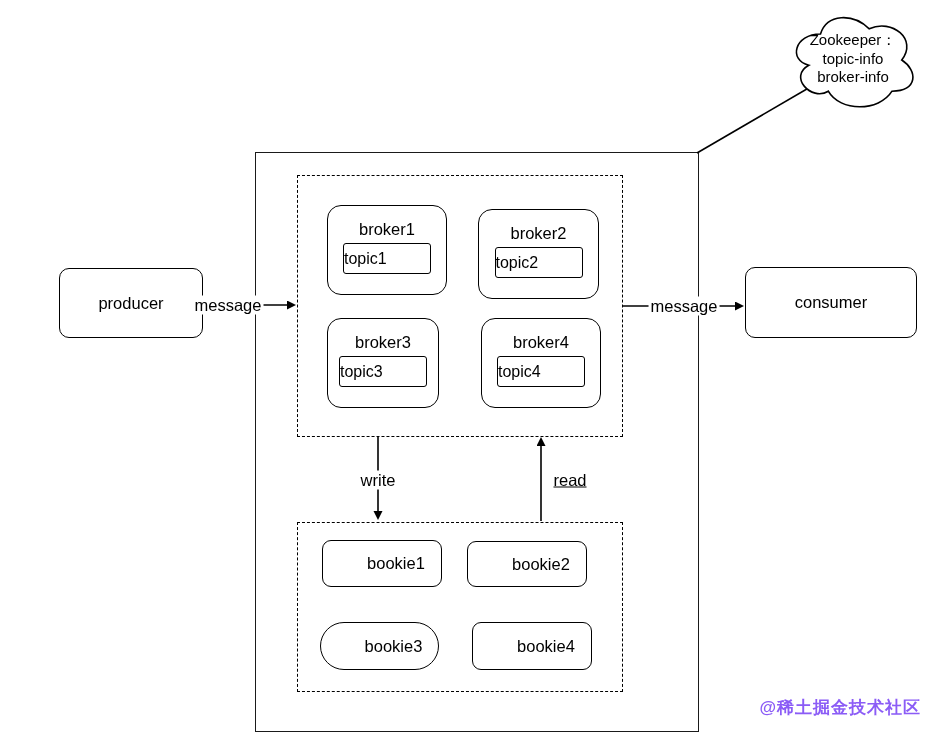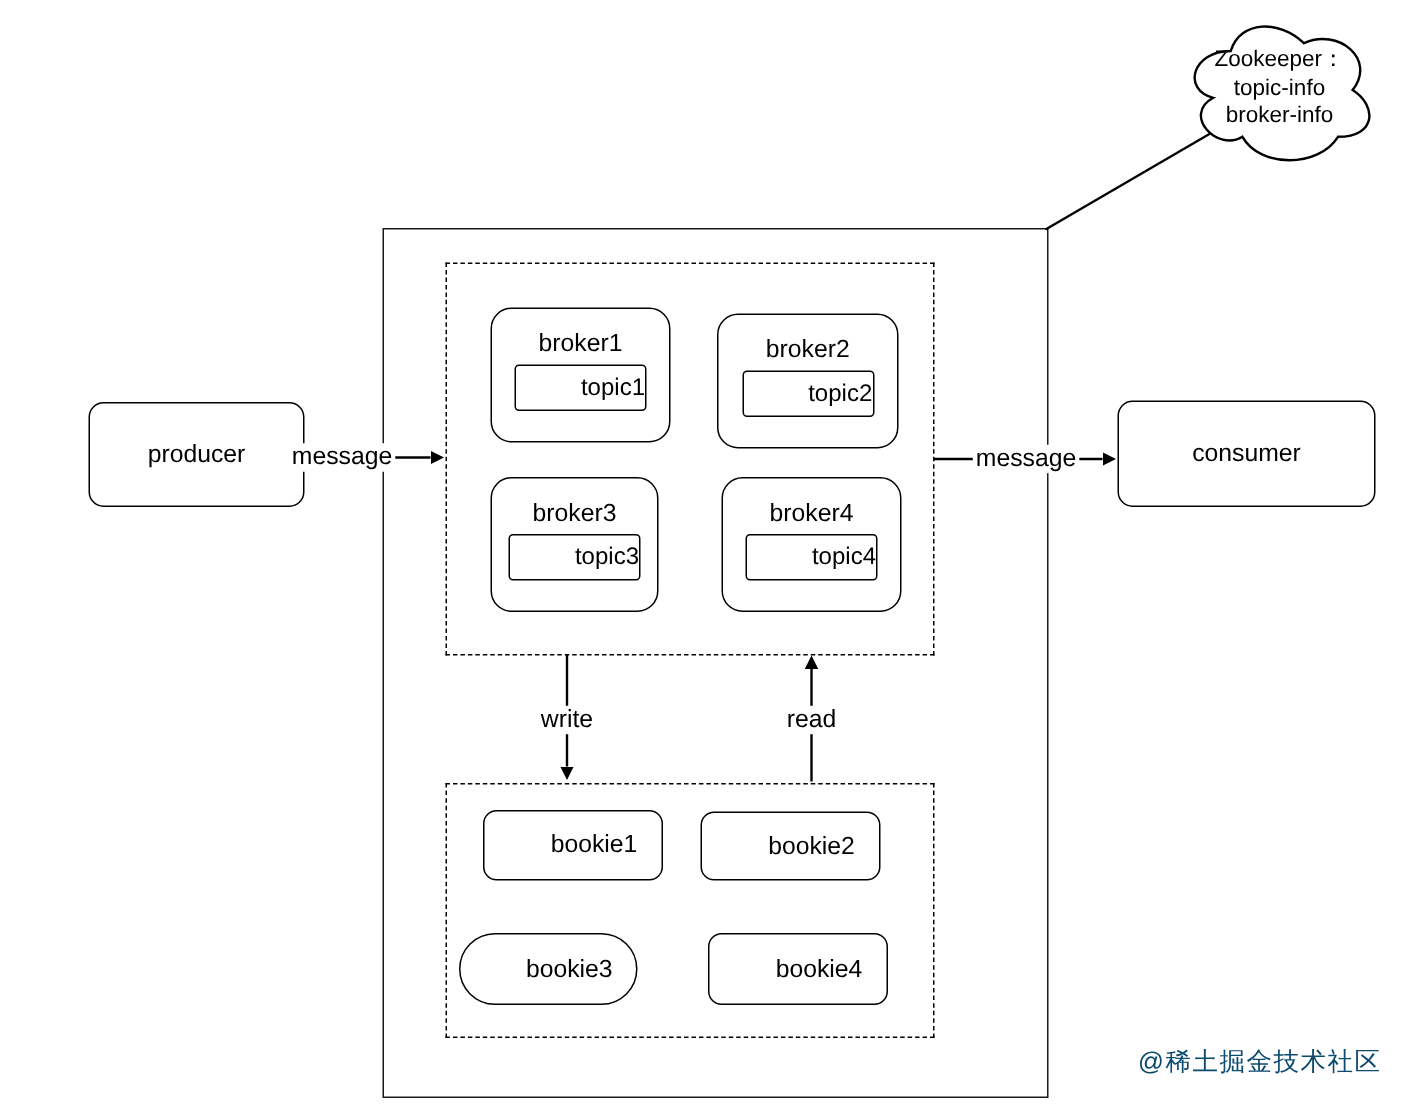--- a/index.html
+++ b/index.html
@@ -34,44 +34,44 @@
   .broker{
     border-radius:14px;flex-direction:column;justify-content:flex-start;
     padding-top:14px;gap:4px;
   }
   .broker1{left:327px;top:205px;width:120px;height:90px;}
   .broker2{left:478px;top:209px;width:121px;height:90px;}
   .broker3{left:327px;top:318px;width:112px;height:90px;}
   .broker4{left:481px;top:318px;width:120px;height:90px;}
   .topic{
     width:88px;height:31px;border:1.6px solid #000;border-radius:3px;
-    display:flex;align-items:center;justify-content:flex-end;
+    display:flex;align-items:center;justify-content:flex-start;
     font-size:16px;box-sizing:border-box;background:#fff;
   }
   .bookie{border-radius:9px;padding-left:28px;}
   .bookie1{left:322px;top:540px;width:120px;height:47px;}
   .bookie2{left:467px;top:541px;width:120px;height:46px;}
-  .bookie3{left:306px;top:622px;width:119px;height:48px;border-radius:24px;}
+  .bookie3{left:320px;top:622px;width:119px;height:48px;border-radius:24px;}
   .bookie4{left:472px;top:622px;width:120px;height:48px;}
   
   .edge-label{
     transform:translate(-50%,-50%);
     background:#fff;padding:0 2px;
     font-size:16.5px;line-height:19px;white-space:nowrap;
   }
   
   .cloud-text{
     left:786px;top:31px;width:134px;
     text-align:center;font-size:15px;line-height:18.5px;
   }
   
   .watermark{
     right:15px;top:696px;
-    font-size:17px;color:#0c4a6e;letter-spacing:1px;
-    font-weight:400;
+    font-size:17px;color:#8b5cf6;letter-spacing:1px;
+    font-weight:700;
   }
   svg.wires{position:absolute;left:0;top:0;pointer-events:none;}
 </style>
 </head>
 <body>
 
 <div id="canvas">
 
   <div class="abs outer-rect"></div>
   <div class="abs dashed-rect broker-area"></div>
@@ -144,21 +144,21 @@
   <div class="abs node bookie bookie3">
     <span>bookie3</span>
   </div>
   <div class="abs node bookie bookie4">
     <span>bookie4</span>
   </div>
 
   <div class="abs edge-label" style="left:228px;top:305px;">message</div>
   <div class="abs edge-label" style="left:684px;top:306px;">message</div>
   <div class="abs edge-label" style="left:378px;top:480px;">write</div>
-  <div class="abs edge-label" style="left:541px;top:480px;">read</div>
+  <div class="abs edge-label" style="left:570px;top:480px;text-decoration:underline;">read</div>
 
   <div class="abs cloud-text">
     <div>Zookeeper：</div>
     <div>topic-info</div>
     <div>broker-info</div>
   </div>
 
   <div class="abs watermark">@稀土掘金技术社区</div>
 
 </div>

